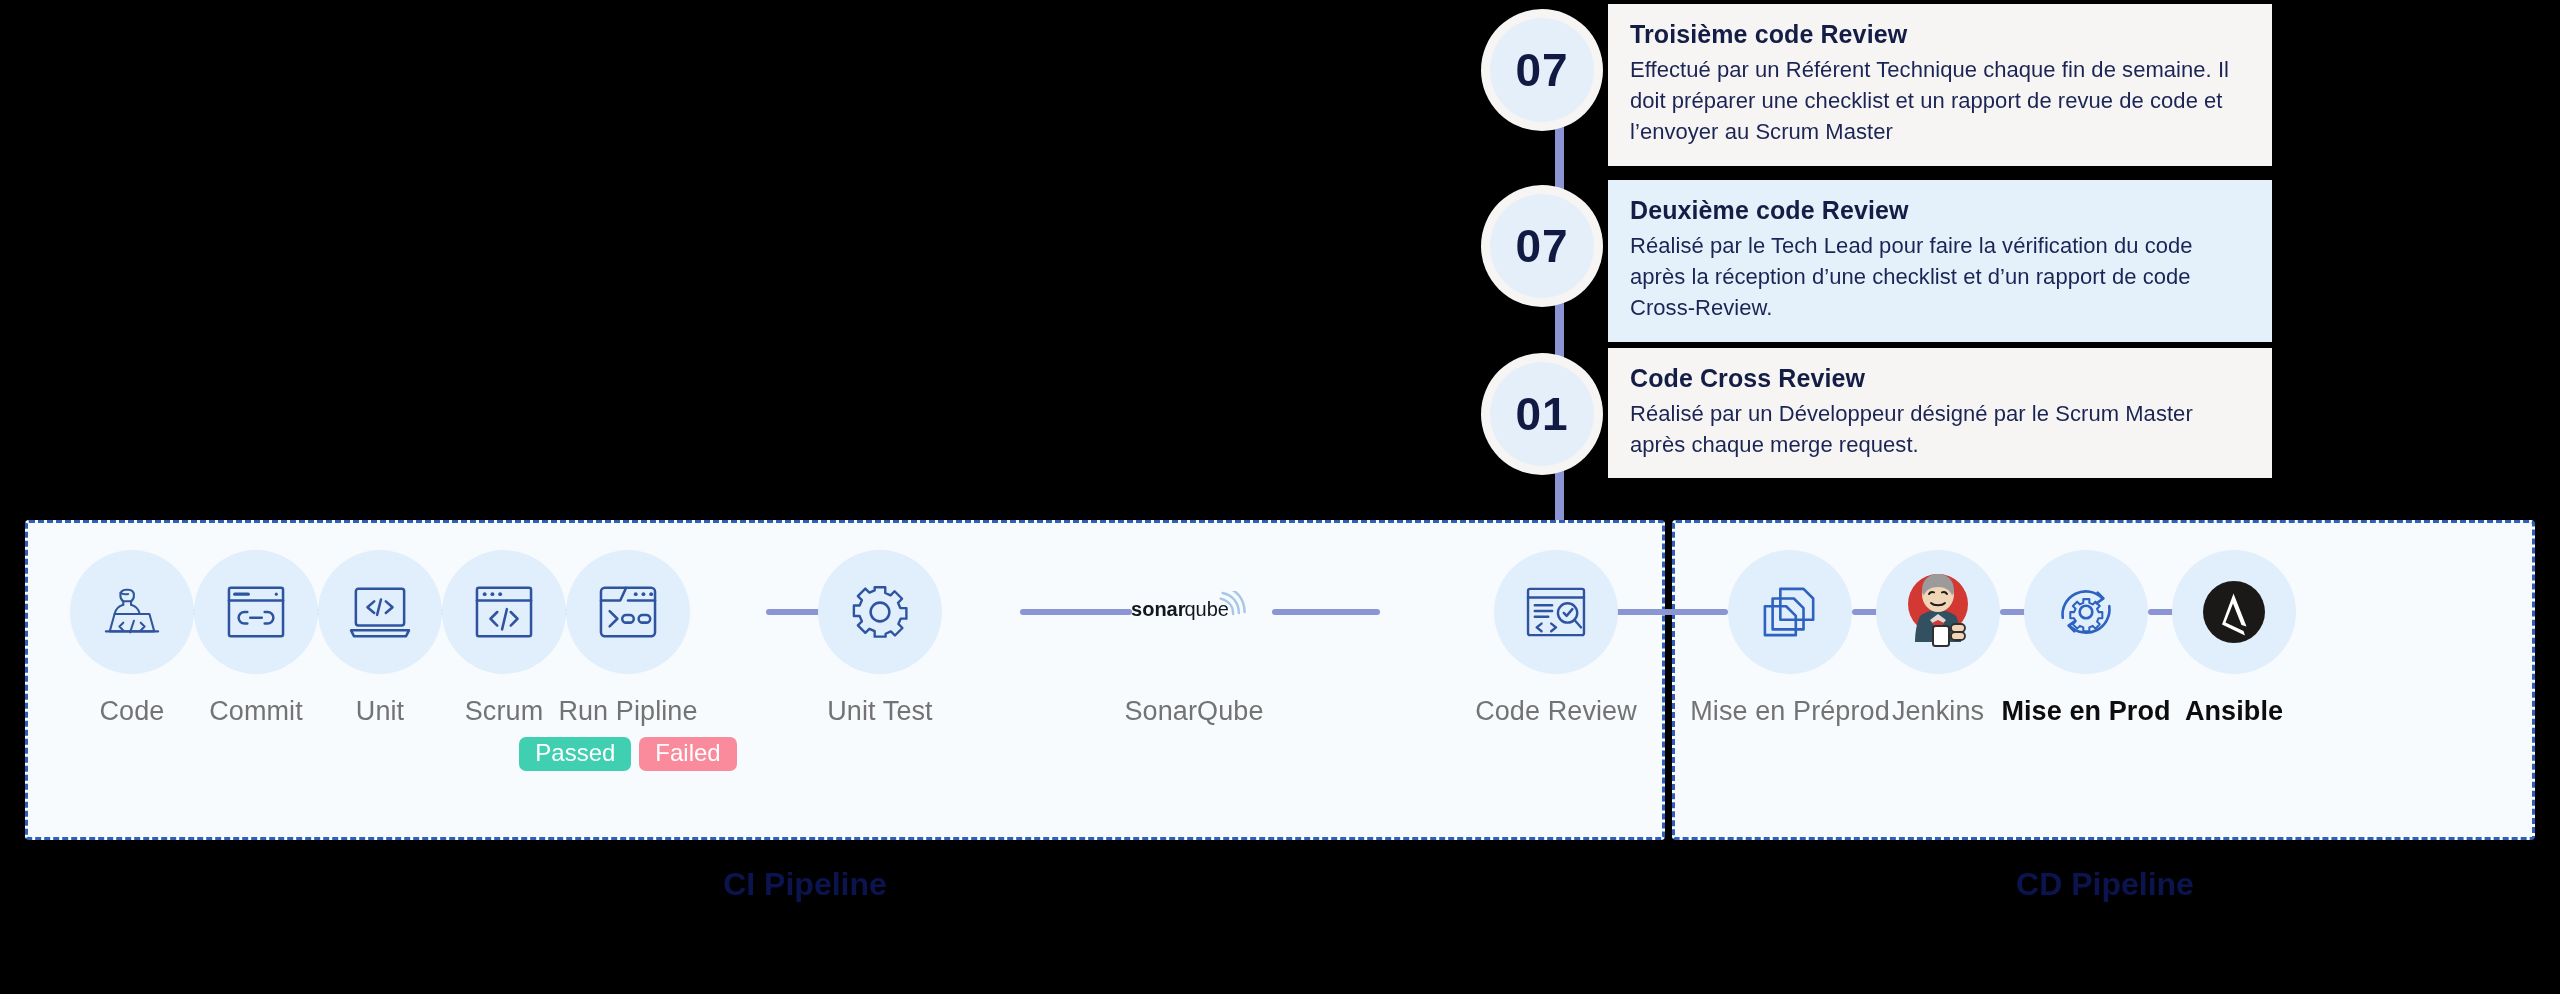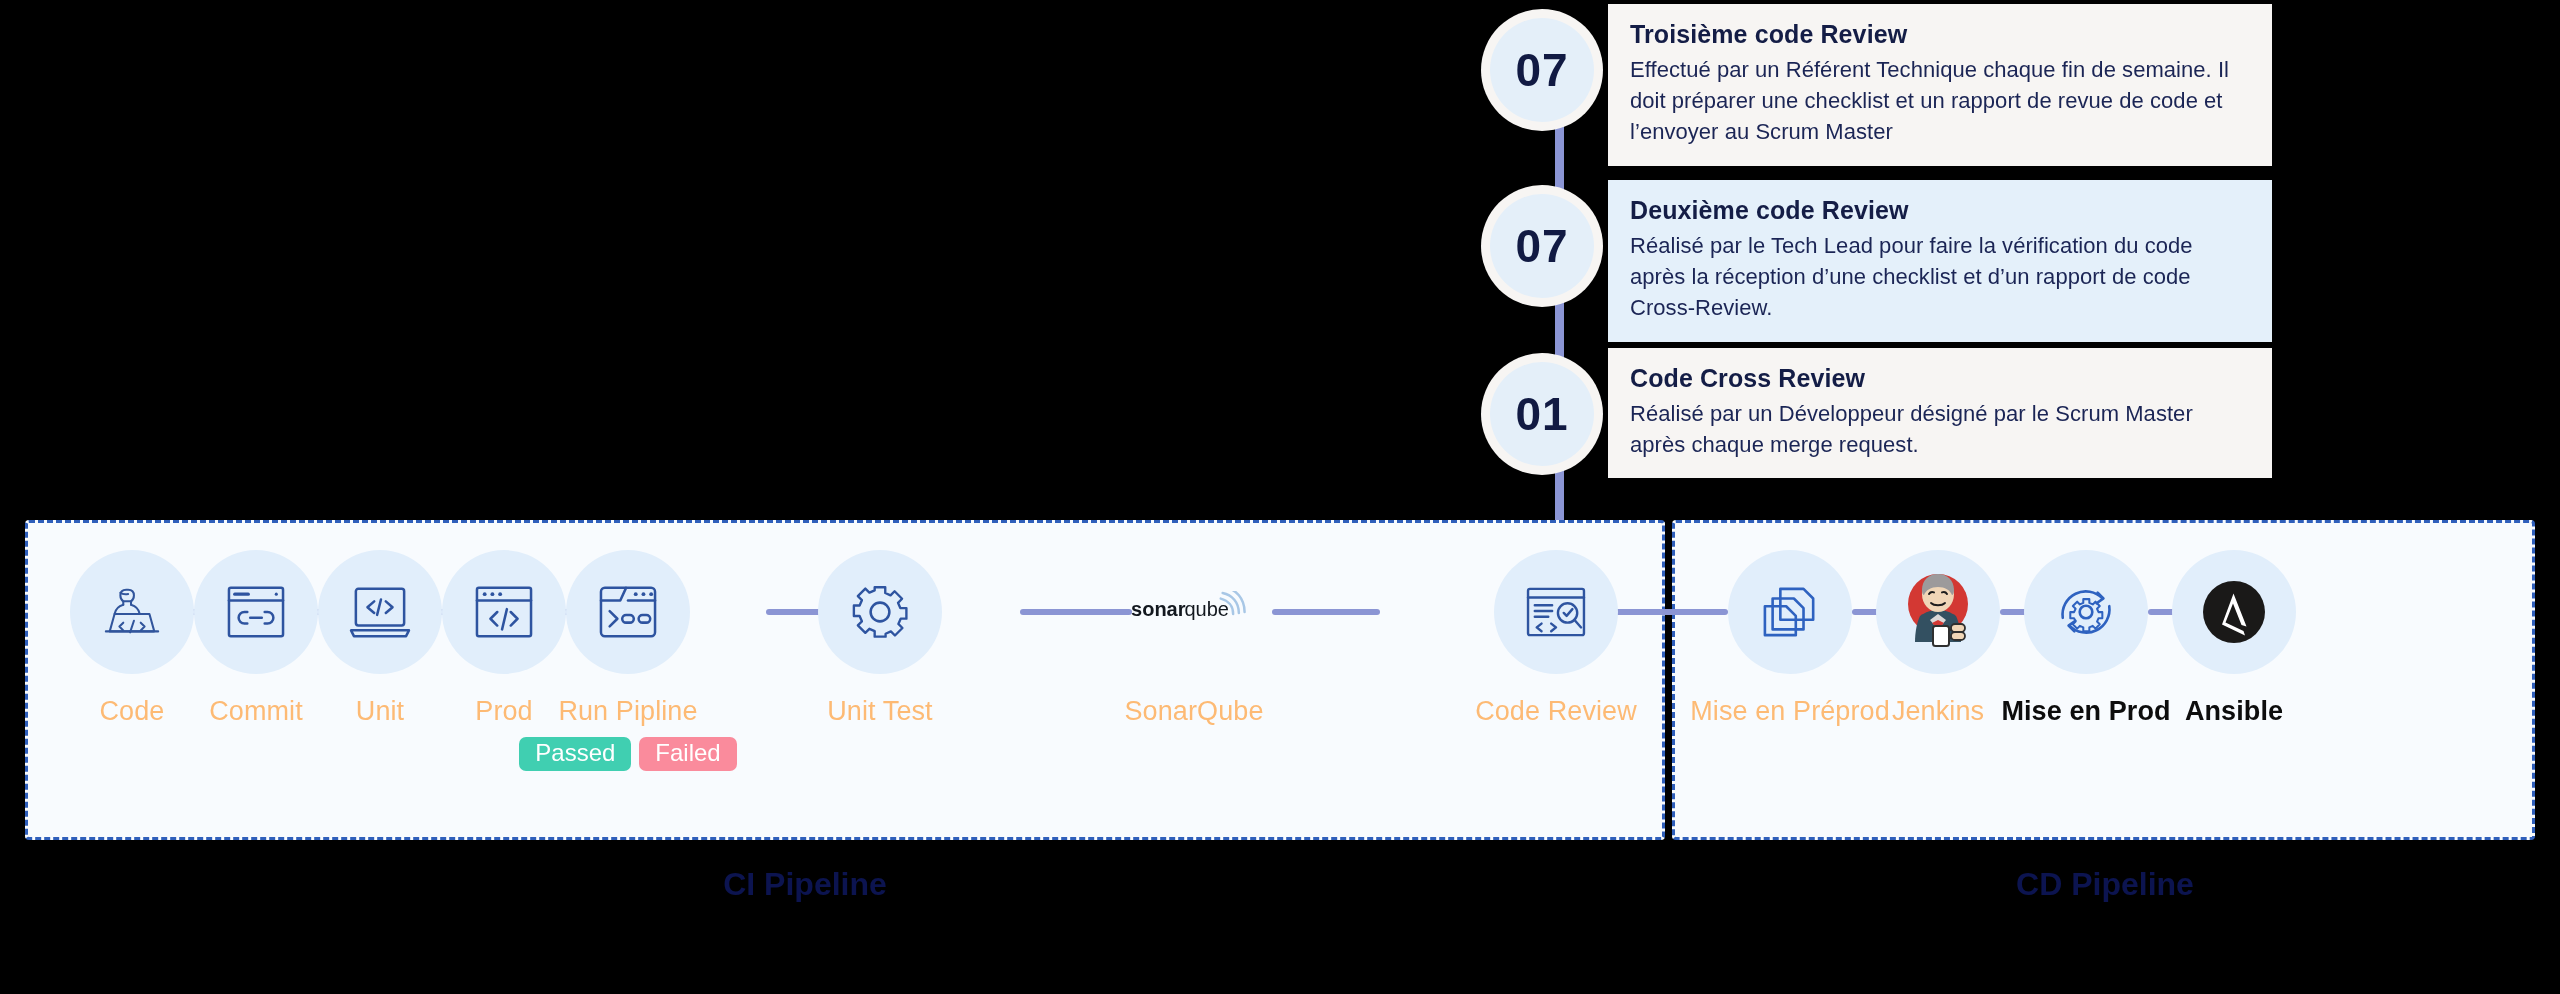--- a/index.html
+++ b/index.html
@@ -80,21 +80,21 @@
   }
   .node-circle {
     width: 124px; height: 124px; border-radius: 50%;
     background: #e1eefb;
     display: flex; align-items: center; justify-content: center;
     position: relative;
   }
   .node-circle.bare { background: transparent; }
   .node-label {
     margin-top: 22px;
-    font-size: 27px; color: #fdba74; font-weight: 400;
+    font-size: 27px; color: #737373; font-weight: 400;
     white-space: nowrap; letter-spacing: .1px;
   }
   .node-label.dark { color: #0d0d0d; font-weight: 600; }
   .badges { margin-top: 10px; display: flex; flex-direction: row; gap: 8px; align-items: center; }
   .badge {
     font-size: 24px; color: #ffffff;
     padding: 2px 16px 4px; border-radius: 7px;
     line-height: 1.18;
   }
   .badge.pass { background: #40cfb1; }
@@ -221,21 +221,21 @@
         <svg width="62" height="56" viewBox="0 0 64 58" fill="none" stroke="#2e54a0" stroke-width="2.6" stroke-linejoin="round" stroke-linecap="round">
           <rect x="4" y="4" width="56" height="50" rx="2"></rect>
           <path d="M4 17h56"></path>
           <circle cx="12" cy="10.5" r="2" fill="#2e54a0" stroke="none"></circle>
           <circle cx="20" cy="10.5" r="2" fill="#2e54a0" stroke="none"></circle>
           <circle cx="28" cy="10.5" r="2" fill="#2e54a0" stroke="none"></circle>
           <path d="M25 29l-7 7 7 7M39 29l7 7-7 7M35 26l-5 21"></path>
         </svg>
       </span>
     </div>
-    <div class="node-label">Prod</div>
+    <div class="node-label">Scrum</div>
   </div>
 
   <div class="node" style="left:566px">
     <div class="node-circle">
       <span>
         <svg width="62" height="56" viewBox="0 0 64 58" fill="none" stroke="#2e54a0" stroke-width="2.6" stroke-linejoin="round" stroke-linecap="round">
           <path d="M4 8a4 4 0 014-4h48a4 4 0 014 4v42a4 4 0 01-4 4H8a4 4 0 01-4-4z"></path>
           <path d="M4 17h20l6-13"></path>
           <path d="M32 17h28"></path>
           <circle cx="40" cy="10.5" r="2" fill="#2e54a0" stroke="none"></circle>

